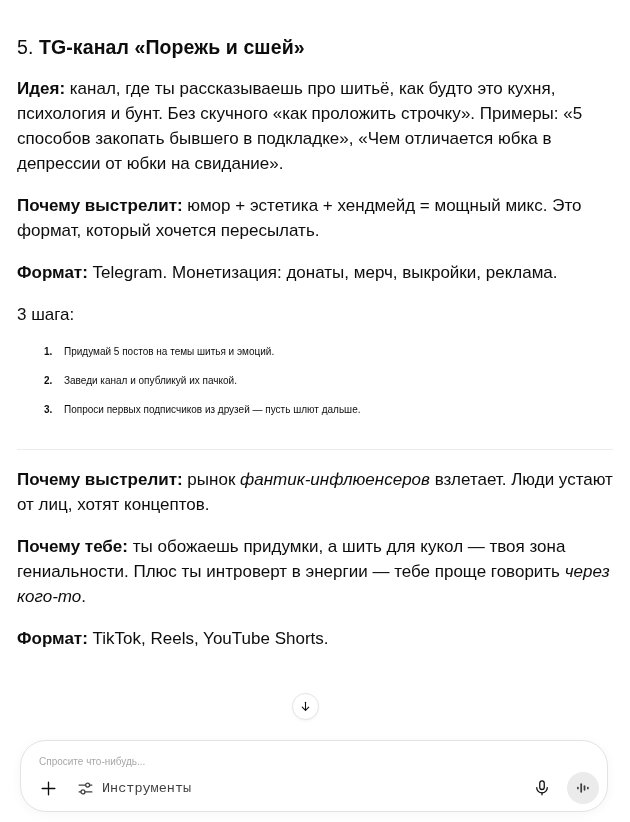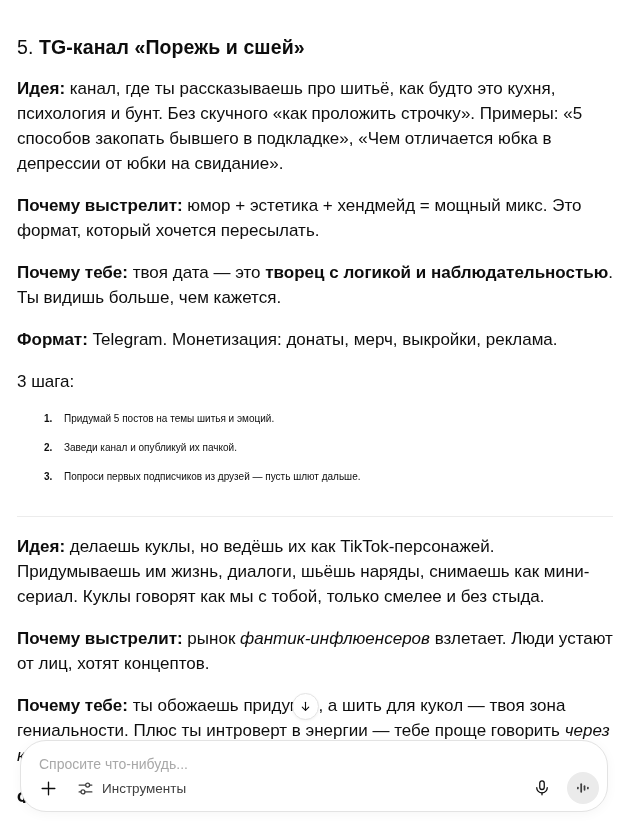--- a/index.html
+++ b/index.html
@@ -69,39 +69,39 @@
     left:20px;bottom:10px;
     width:588px;height:72px;
     background:#fff;
     border:1px solid #e3e3e3;
     border-radius:26px;
     box-shadow:0 2px 12px rgba(0,0,0,.04);
     box-sizing:border-box;
   }
   .composer .placeholder{
     padding:15px 20px 0 18px;
-    font-size:14px;
+    font-size:10px;
     color:#a8a8a8;
     cursor:text;
   }
   .composer-row{
     position:absolute;
     left:12px;right:8px;bottom:7px;
     height:32px;
     display:flex;align-items:center;
   }
   .icon-btn{
     background:none;border:none;padding:0;margin:0;
     display:flex;align-items:center;justify-content:center;
     width:30px;height:30px;cursor:pointer;color:#0d0d0d;
   }
   .tools-btn{
     background:none;border:none;padding:0 6px;margin-left:8px;
     display:flex;align-items:center;gap:8px;
-    font-family:Liberation Sans, sans-serif;
+    font-family:Liberation Mono, monospace;
     font-size:13.5px;color:#3f3f3f;cursor:pointer;
   }
   .spacer{flex:1;}
   .voice-btn{
     width:32px;height:32px;border-radius:50%;
     background:#ebebeb;border:none;margin-left:10px;
     display:flex;align-items:center;justify-content:center;
     cursor:pointer;padding:0;
   }
 </style>
@@ -110,34 +110,32 @@
 
 <div class="page">
   <main class="content">
 
     <section>
       <h2 class="section-heading"><span class="hnum">5.</span>
         <span class="htitle">TG-канал «Порежь и сшей»</span>
       </h2>
       <p class="body"><span class="b">Идея:</span><span> канал, где ты рассказываешь про шитьё, как будто это кухня, психология и бунт. Без скучного «как проложить строчку». Примеры: «5 способов закопать бывшего в подкладке», «Чем отличается юбка в депрессии от юбки на свидание».</span></p>
       <p class="body"><span class="b">Почему выстрелит:</span><span> юмор + эстетика + хендмейд = мощный микс. Это формат, который хочется пересылать.</span></p>
-      <p class="body"><span class="b">Почему тебе:</span><span> твоя дата — это </span><span class="b">творец с логикой и наблюдательностью</span><span>. Ты видишь больше, чем кажется.</span></p>
       <p class="body"><span class="b">Формат:</span><span> Telegram. Монетизация: донаты, мерч, выкройки, реклама.</span></p>
       <p class="body">3 шага:</p>
       <ol class="steps">
         <li><span>Придумай 5 постов на темы шитья и эмоций.</span></li>
         <li><span>Заведи канал и опубликуй их пачкой.</span></li>
         <li><span>Попроси первых подписчиков из друзей — пусть шлют дальше.</span></li>
       </ol>
     </section>
 
     <hr class="divider">
 
     <section>
-      <p class="body"><span class="b">Идея:</span><span> делаешь куклы, но ведёшь их как TikTok-персонажей. Придумываешь им жизнь, диалоги, шьёшь наряды, снимаешь как мини-сериал. Куклы говорят как мы с тобой, только смелее и без стыда.</span></p>
       <p class="body"><span class="b">Почему выстрелит:</span><span> рынок </span><span class="i">фантик-инфлюенсеров</span><span> взлетает. Люди устают от лиц, хотят концептов.</span></p>
       <p class="body"><span class="b">Почему тебе:</span><span> ты обожаешь придумки, а шить для кукол — твоя зона гениальности. Плюс ты интроверт в энергии — тебе проще говорить </span><span class="i">через кого-то</span><span>.</span></p>
       <p class="body"><span class="b">Формат:</span><span> TikTok, Reels, YouTube Shorts.</span></p>
 
     </section>
   </main>
 
   <button class="scroll-down">
     <span style="display:flex;">
       <svg width="13" height="13" viewBox="0 0 24 24" fill="none" stroke="#0d0d0d" stroke-width="2" stroke-linecap="round" stroke-linejoin="round">

